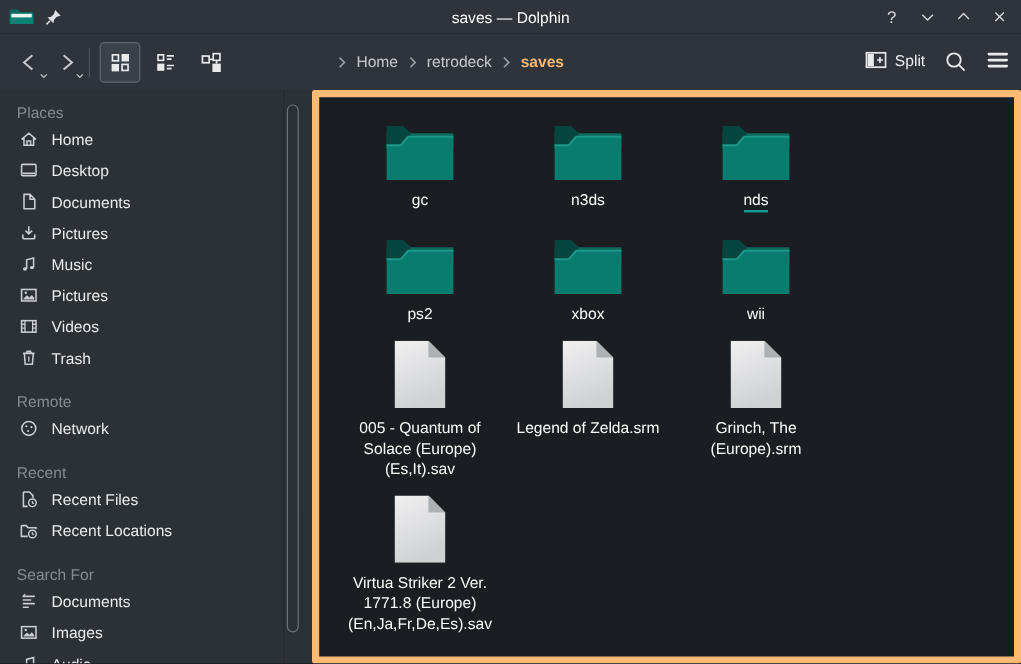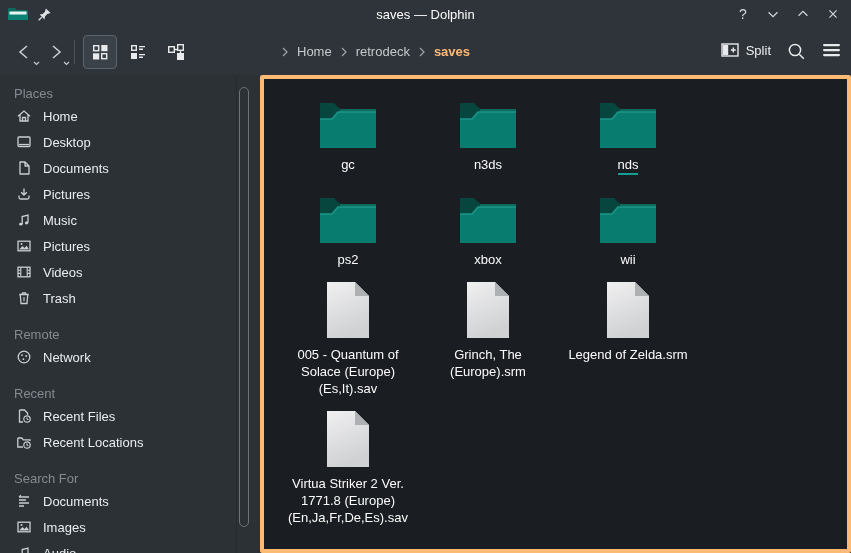--- a/index.html
+++ b/index.html
@@ -50,21 +50,21 @@
   .slabel { color:#e9ecee; white-space:nowrap; }
   .side-scrollbar {
     position:absolute; left:239px; top:87px; width:10px; height:440px;
     border:1px solid #6b7278; border-radius:5px; background:transparent;
   }
   .side-border { position:absolute; left:236px; top:75px; width:1px; height:478px; background:#272b2f; }
 
   
   .view {
     position:absolute; left:260px; top:75px; width:591px; height:478px;
-    background:#1a1d21; border:4px solid #fdba74; border-radius:2px;
+    background:#1a1d21; border:6px solid #fdba74; border-radius:2px;
     overflow:hidden;
   }
   .grid { display:flex; flex-wrap:wrap; width:566px; padding:13px 0 0 14px; }
   .cell { width:140px; margin-bottom:14px; display:flex; flex-direction:column; align-items:center; }
   .icon-box { height:56px; display:flex; align-items:flex-end; justify-content:center; padding-top:2px; }
   .label { margin-top:8px; max-width:122px; text-align:center; color:#fcfcfc;
            line-height:17px; word-wrap:break-word; }
   .label .hovered { border-bottom:2px solid #13a092; padding-bottom:1px; }
 </style>
 </head>
@@ -424,30 +424,30 @@
           </svg>
         </div>
       <div class="label"><span>005 - Quantum of Solace (Europe) (Es,It).sav</span></div>
     </div>
     <div class="cell">
       <div class="icon-box">
           <svg width="46" height="56">
             <use href="#file-sym"></use>
           </svg>
         </div>
-      <div class="label"><span>Grinch, The (Europe).srm</span></div>
+      <div class="label"><span>Legend of Zelda.srm</span></div>
     </div>
 
     <div class="cell">
       <div class="icon-box">
           <svg width="46" height="56">
             <use href="#file-sym"></use>
           </svg>
         </div>
-      <div class="label"><span>Legend of Zelda.srm</span></div>
+      <div class="label"><span>Grinch, The (Europe).srm</span></div>
     </div>
     <div class="cell">
       <div class="icon-box">
           <svg width="46" height="56">
             <use href="#file-sym"></use>
           </svg>
         </div>
       <div class="label"><span>Virtua Striker 2 Ver. 1771.8 (Europe) (En,Ja,Fr,De,Es).sav</span></div>
     </div>
 

